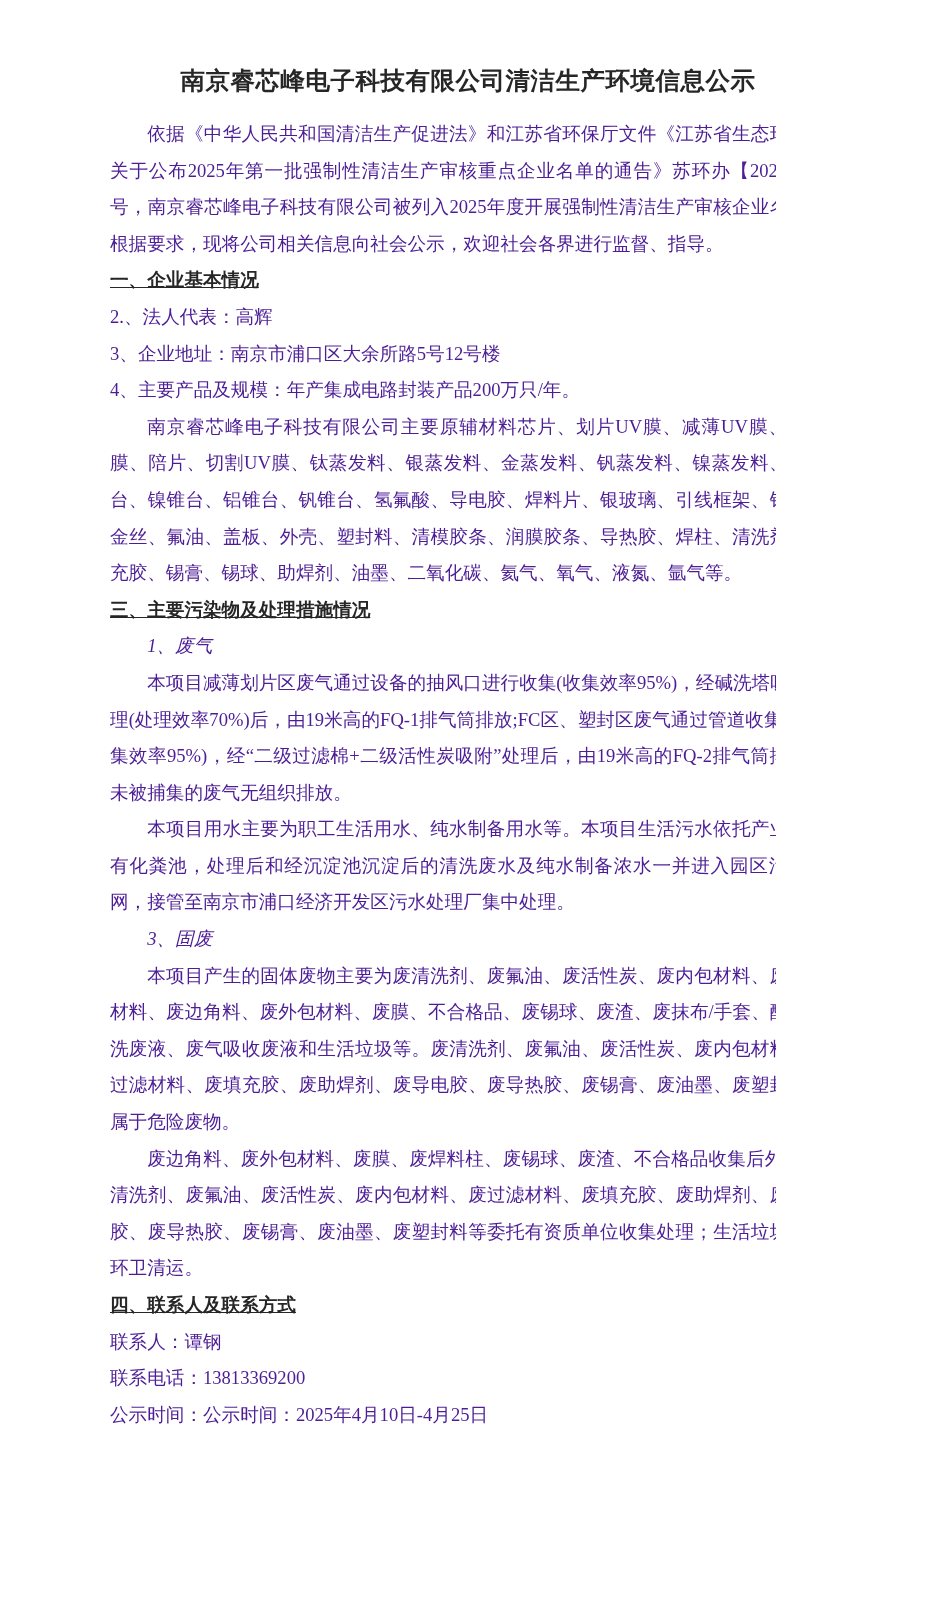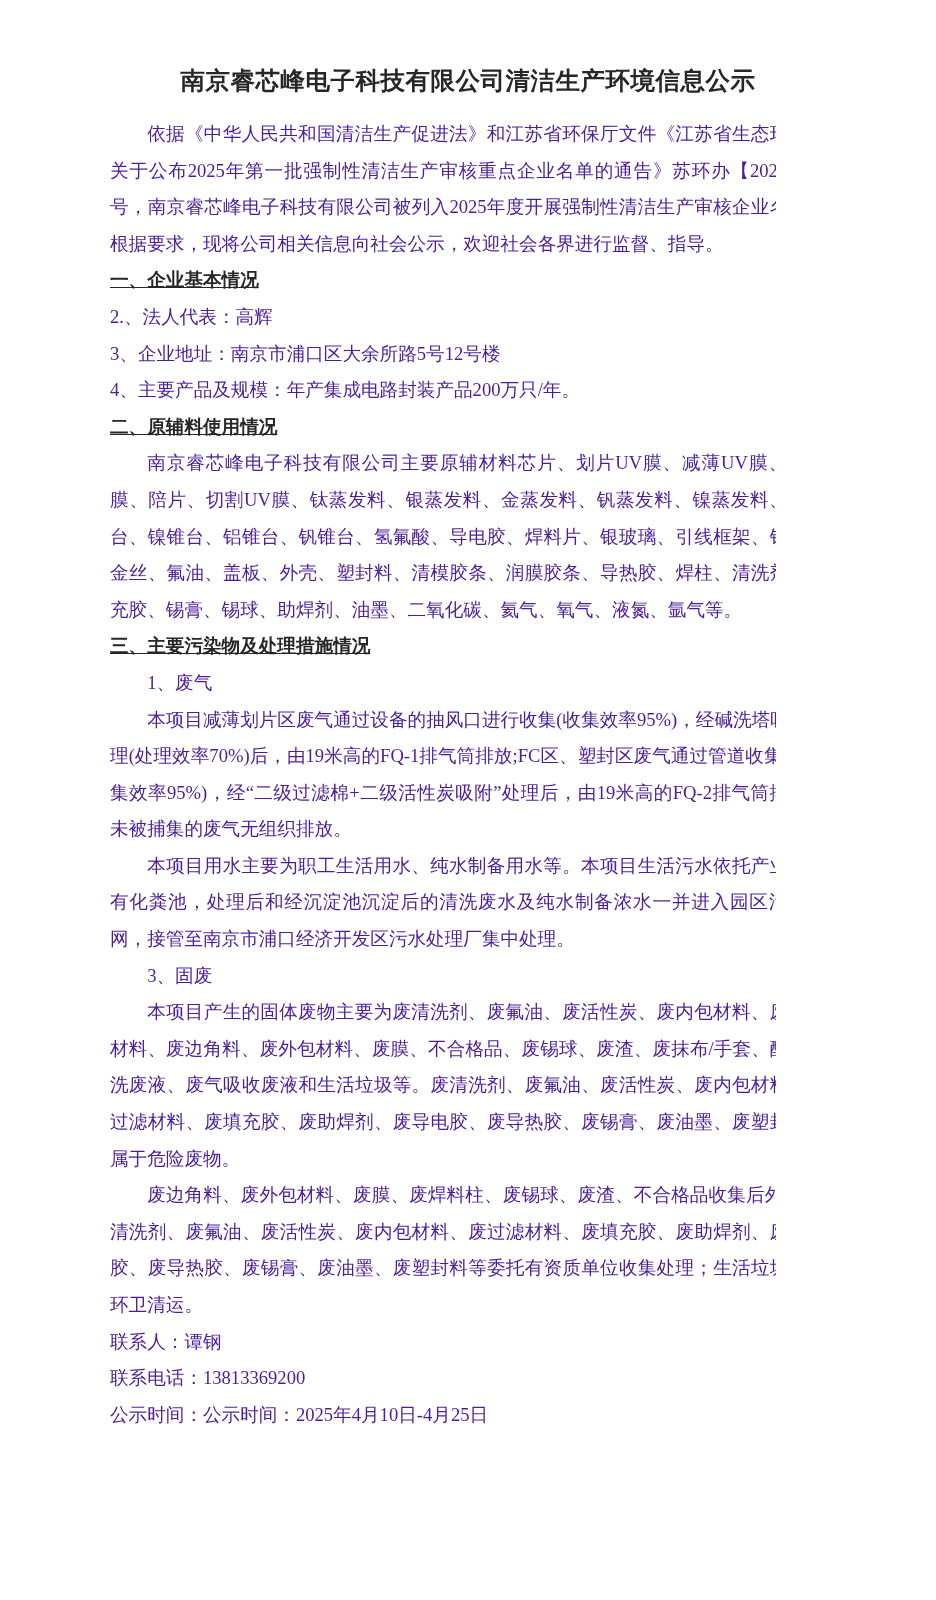--- a/index.html
+++ b/index.html
@@ -42,49 +42,50 @@
     text-align: justify;
     text-justify: inter-character;
   }
   .heading {
     font-weight: 700;
     color: #262626;
     text-decoration: underline;
   }
   .subitem {
     text-indent: 2em;
+    font-style: italic;
   }
 </style>
 </head>
 <body>
 
 <div class="page">
   <main class="content">
 
     <h1 class="doc-title">南京睿芯峰电子科技有限公司清洁生产环境信息公示</h1>
 
     <p class="para">依据《中华人民共和国清洁生产促进法》和江苏省环保厅文件《江苏省生态环境厅关于公布2025年第一批强制性清洁生产审核重点企业名单的通告》苏环办【2025】35号，南京睿芯峰电子科技有限公司被列入2025年度开展强制性清洁生产审核企业名单。根据要求，现将公司相关信息向社会公示，欢迎社会各界进行监督、指导。</p>
 
     <h2 class="heading">一、企业基本情况</h2>
     <p class="item">2.、法人代表：高辉</p>
     <p class="item">3、企业地址：南京市浦口区大余所路5号12号楼</p>
     <p class="item">4、主要产品及规模：年产集成电路封装产品200万只/年。</p>
 
-    <h2 class="heading">二、原辅料使用情况</h2>
     <p class="para">南京睿芯峰电子科技有限公司主要原辅材料芯片、划片UV膜、减薄UV膜、减薄膜、陪片、切割UV膜、钛蒸发料、银蒸发料、金蒸发料、钒蒸发料、镍蒸发料、钛锥台、镍锥台、铝锥台、钒锥台、氢氟酸、导电胶、焊料片、银玻璃、引线框架、铝丝、金丝、氟油、盖板、外壳、塑封料、清模胶条、润膜胶条、导热胶、焊柱、清洗剂、填充胶、锡膏、锡球、助焊剂、油墨、二氧化碳、氦气、氧气、液氮、氩气等。</p>
 
     <h2 class="heading">三、主要污染物及处理措施情况</h2>
 
     <p class="subitem">1、废气</p>
     <p class="para">本项目减薄划片区废气通过设备的抽风口进行收集(收集效率95%)，经碱洗塔吸收处理(处理效率70%)后，由19米高的FQ-1排气筒排放;FC区、塑封区废气通过管道收集后(收集效率95%)，经“二级过滤棉+二级活性炭吸附”处理后，由19米高的FQ-2排气筒排放。未被捕集的废气无组织排放。</p>
 
     <p class="para">本项目用水主要为职工生活用水、纯水制备用水等。本项目生活污水依托产业园现有化粪池，处理后和经沉淀池沉淀后的清洗废水及纯水制备浓水一并进入园区污水管网，接管至南京市浦口经济开发区污水处理厂集中处理。</p>
 
     <p class="subitem">3、固废</p>
     <p class="para">本项目产生的固体废物主要为废清洗剂、废氟油、废活性炭、废内包材料、废过滤材料、废边角料、废外包材料、废膜、不合格品、废锡球、废渣、废抹布/手套、酸性清洗废液、废气吸收废液和生活垃圾等。废清洗剂、废氟油、废活性炭、废内包材料、废过滤材料、废填充胶、废助焊剂、废导电胶、废导热胶、废锡膏、废油墨、废塑封料等属于危险废物。</p>
     <p class="para">废边角料、废外包材料、废膜、废焊料柱、废锡球、废渣、不合格品收集后外售;废清洗剂、废氟油、废活性炭、废内包材料、废过滤材料、废填充胶、废助焊剂、废导电胶、废导热胶、废锡膏、废油墨、废塑封料等委托有资质单位收集处理；生活垃圾委托环卫清运。</p>
 
+    <h2 class="heading">四、联系人及联系方式</h2>
     <p class="item">联系人：谭钢</p>
     <p class="item">联系电话：13813369200</p>
     <p class="item">公示时间：公示时间：2025年4月10日-4月25日</p>
 
   </main>
 </div>
 
 </body></html>

